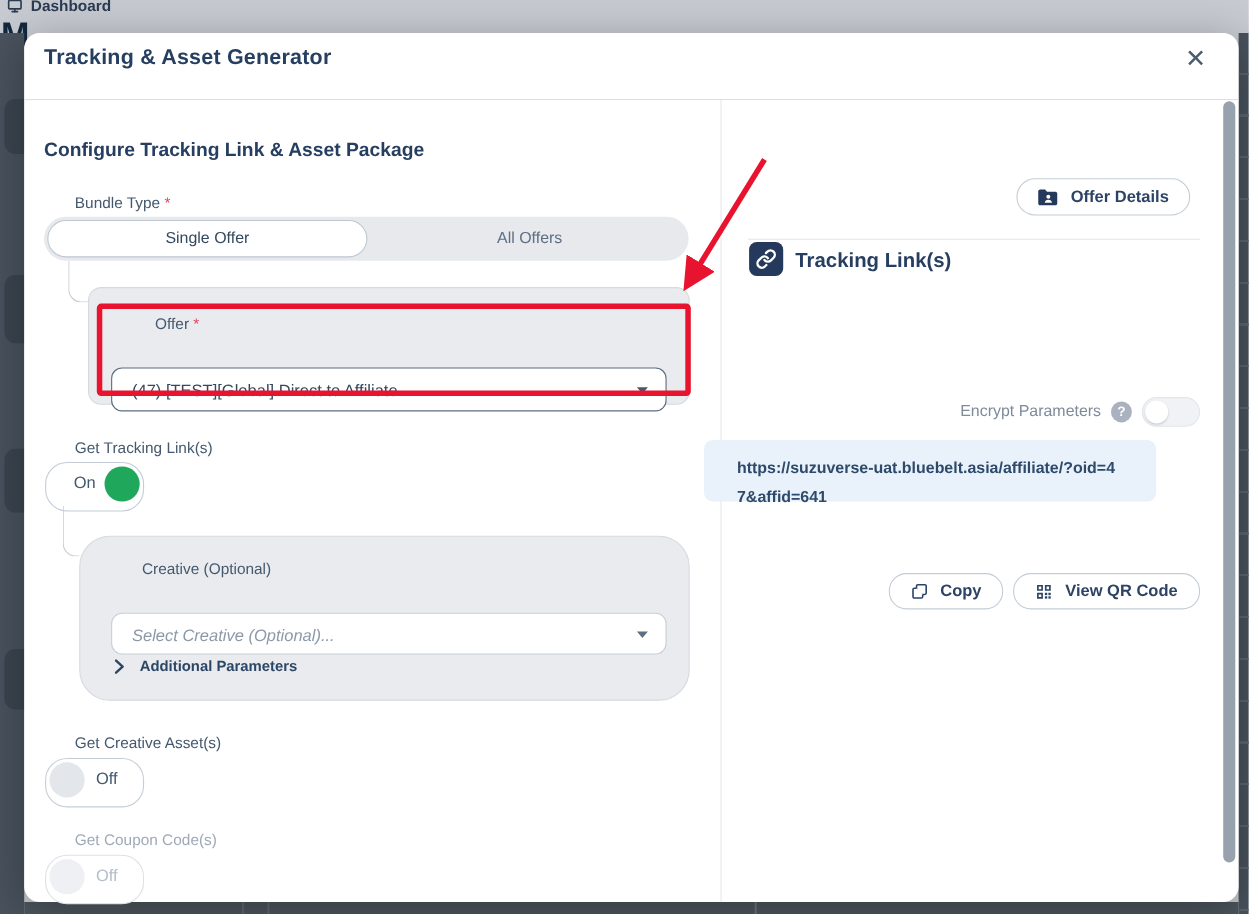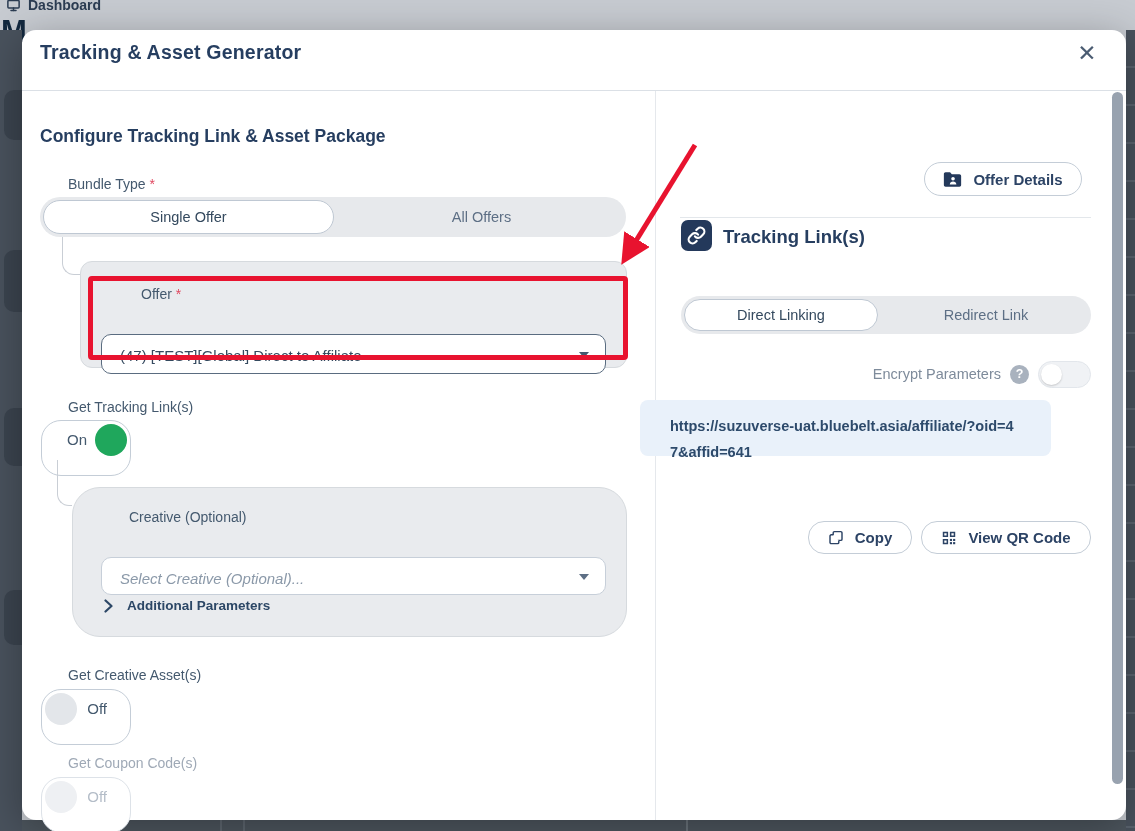--- a/index.html
+++ b/index.html
@@ -43,21 +43,21 @@
   .conn { position:absolute; border-left:1.5px solid #c9ced5; border-bottom:1.5px solid #c9ced5;
           border-bottom-left-radius:12px; }
   .card { position:absolute; background:#e9ebee; border:1px solid #d6dade; border-radius:12px; }
   .select { position:absolute; background:#fff; border-radius:10px; display:flex; align-items:flex-start;
             padding:12px 18px; font-size:15px; color:#34495e; cursor:pointer;margin-top:24px; }
   .select .caret { position:absolute; right:16px; top:50%; margin-top:-2px; width:0; height:0;
                    border-left:5px solid transparent; border-right:5px solid transparent;
                    border-top:6px solid #44596e; }
   .select.ph { font-style:italic; color:#8b99a9; }
   .select.ph .caret { border-top-color:#5d6f85; }
-  .toggle { position:absolute; width:90px; height:56px; background:#fff; border:1.5px solid #c4cdd7;
+  .toggle { position:absolute; width:90px; height:45px; background:#fff; border:1.5px solid #c4cdd7;
             border-radius:20px; cursor:pointer; font-size:15px; color:#44596e; }
   .toggle .knob { position:absolute; top:2.5px; width:32px; height:32px; border-radius:50%; }
   .toggle.on .knob { right:3px; background:#1fa75c; }
   .toggle.on .t-lbl { position:absolute; left:25px; top:10px; }
   .toggle.off .knob { left:3px; background:#e3e6ea; }
   .toggle.off .t-lbl { position:absolute; right:23px; top:10px; }
   .toggle.disabled { border-color:#dde2e8; color:#b4bdc8; }
   .toggle.disabled .knob { background:#eef0f3; }
   .ap-row { position:absolute; display:flex; align-items:center; gap:14px; cursor:pointer; }
   .ap-row .ap-text { font-size:13.5px; font-weight:bold; color:#2c4766; }
@@ -194,24 +194,20 @@
   <div class="r-divider"></div>
 
   <div class="link-badge">
     <svg class="ic" width="19" height="19" viewBox="0 0 24 24" fill="none" stroke="#fff" stroke-width="2.7" stroke-linecap="round" stroke-linejoin="round">
       <path d="M10 13a5 5 0 0 0 7.54.54l3-3a5 5 0 0 0-7.07-7.07l-1.72 1.71"></path>
       <path d="M14 11a5 5 0 0 0-7.54-.54l-3 3a5 5 0 0 0 7.07 7.07l1.71-1.71"></path>
     </svg>
   </div>
   <div class="tl-heading">Tracking Link(s)</div>
 
-  <div class="seg" style="left:659px;top:266px;width:410px;height:38px;">
-    <div class="seg-opt sel" style="flex:0 0 194px;">Direct Linking</div>
-    <div class="seg-opt">Redirect Link</div>
-  </div>
 
   <div class="enc-row">
     <span class="enc-label">Encrypt Parameters</span>
     <span class="help-dot">?</span>
     <span class="mini-toggle">
       <span class="knob"></span>
     </span>
   </div>
 
   <div class="url-box">

